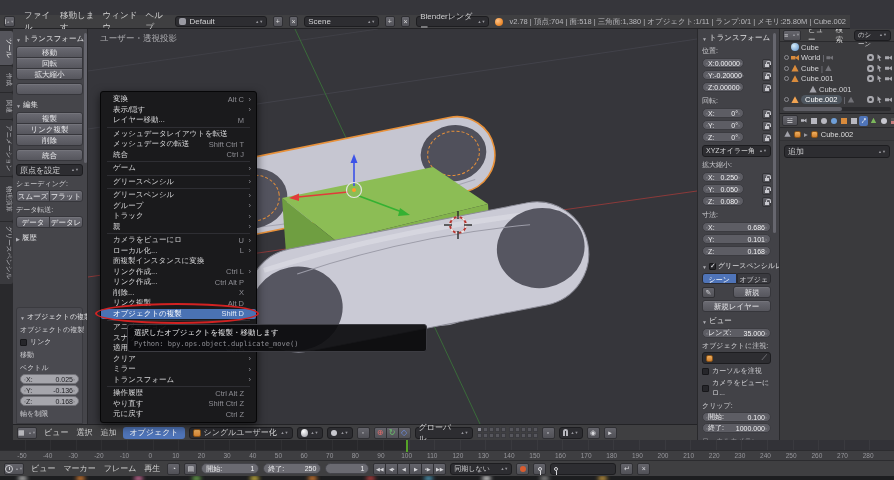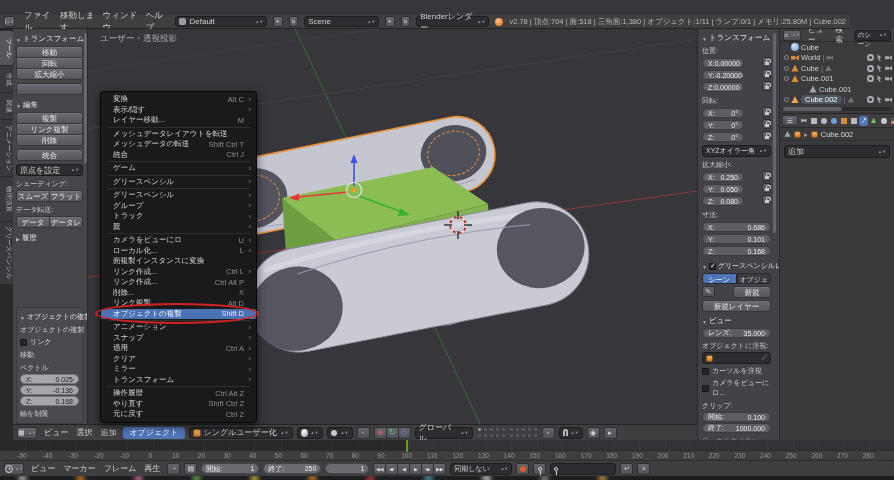--- a/index.html
+++ b/index.html
@@ -65,21 +65,21 @@
 .mi .mar{width:7px;text-align:right;color:#8d8d93}
 .mi.hi{background:#4a72b4;color:#fff;border-radius:2px}
 .mi.hi .msh{color:#dfe7f4}
 .msep{height:1px;background:#2e2e33;margin:1px 6px}
 #annot{left:95px;top:303px;width:164px;height:21px;border:2px solid #d32222;border-radius:50%;z-index:40;pointer-events:none}
 #tooltip{left:127px;top:324px;width:300px;background:rgba(12,12,14,.93);border:1px solid #3c3c42;border-radius:3px;padding:3px 6px;z-index:50}
 #tooltip .tt1{font-size:7.5px;color:#ececee;margin-bottom:2px}
 #tooltip .tt2{font-size:7px;color:#8e8e94;font-family:"DejaVu Sans Mono",monospace}
 
 #npanel{left:697px;top:29px;width:82px;height:411px;background:#424247;border-left:1px solid #29292c;padding:2px 8px 0 4px;overflow:hidden;font-size:7px}
-.nrow{display:flex;align-items:flex-start;gap:18px}
+.nrow{display:flex;align-items:flex-end;gap:18px}
 .lockbtn{width:9px;height:10px;background:linear-gradient(#63636a,#505056);border:1px solid #333337;border-radius:2px;flex:none;position:relative}
 .lockbtn::after{content:"";position:absolute;left:2px;top:4px;width:4px;height:3px;background:#c9c9cf}
 .lockbtn::before{content:"";position:absolute;left:2.5px;top:1px;width:3px;height:3px;border:1px solid #c9c9cf;border-bottom:none;border-radius:2px 2px 0 0}
 .ddfull{margin:2px 0}
 .toggle{display:flex;margin:2px 0}
 .toggle span{flex:1;text-align:center;height:11px;line-height:11px;background:#3a3a3f;border:1px solid #2a2a2e;color:#c9c9cd;font-size:7px}
 .toggle span:first-child{border-radius:3px 0 0 3px;background:#4f74b8;color:#fff}
 .toggle span:last-child{border-radius:0 3px 3px 0}
 .grayed{opacity:.5}
 
@@ -471,20 +471,24 @@
         <span class="msh">Shift Ctrl Z</span>
         <span class="mar"></span>
       </div>
       <div class="mi">
         <span class="milab">元に戻す</span>
         <span class="msh">Ctrl Z</span>
         <span class="mar"></span>
       </div>
     </div>
   <div id="annot" class="abs"></div>
+  <div id="tooltip" class="abs">
+    <div class="tt1">選択したオブジェクトを複製・移動します</div>
+    <div class="tt2">Python: bpy.ops.object.duplicate_move()</div>
+  </div>
 
   <div id="vpheader" class="abs">
     <span class="icbtn" style="width:20px">▦<span class="updn">▲▼</span></span>
     <span id="vp-menus" style="display:flex;gap:2px">
         <span class="hmenu">ビュー</span>
         <span class="hmenu">選択</span>
         <span class="hmenu">追加</span>
       </span>
     <span class="chip">オブジェクト</span>
     <span class="dd" style="width:104px;height:12px">

